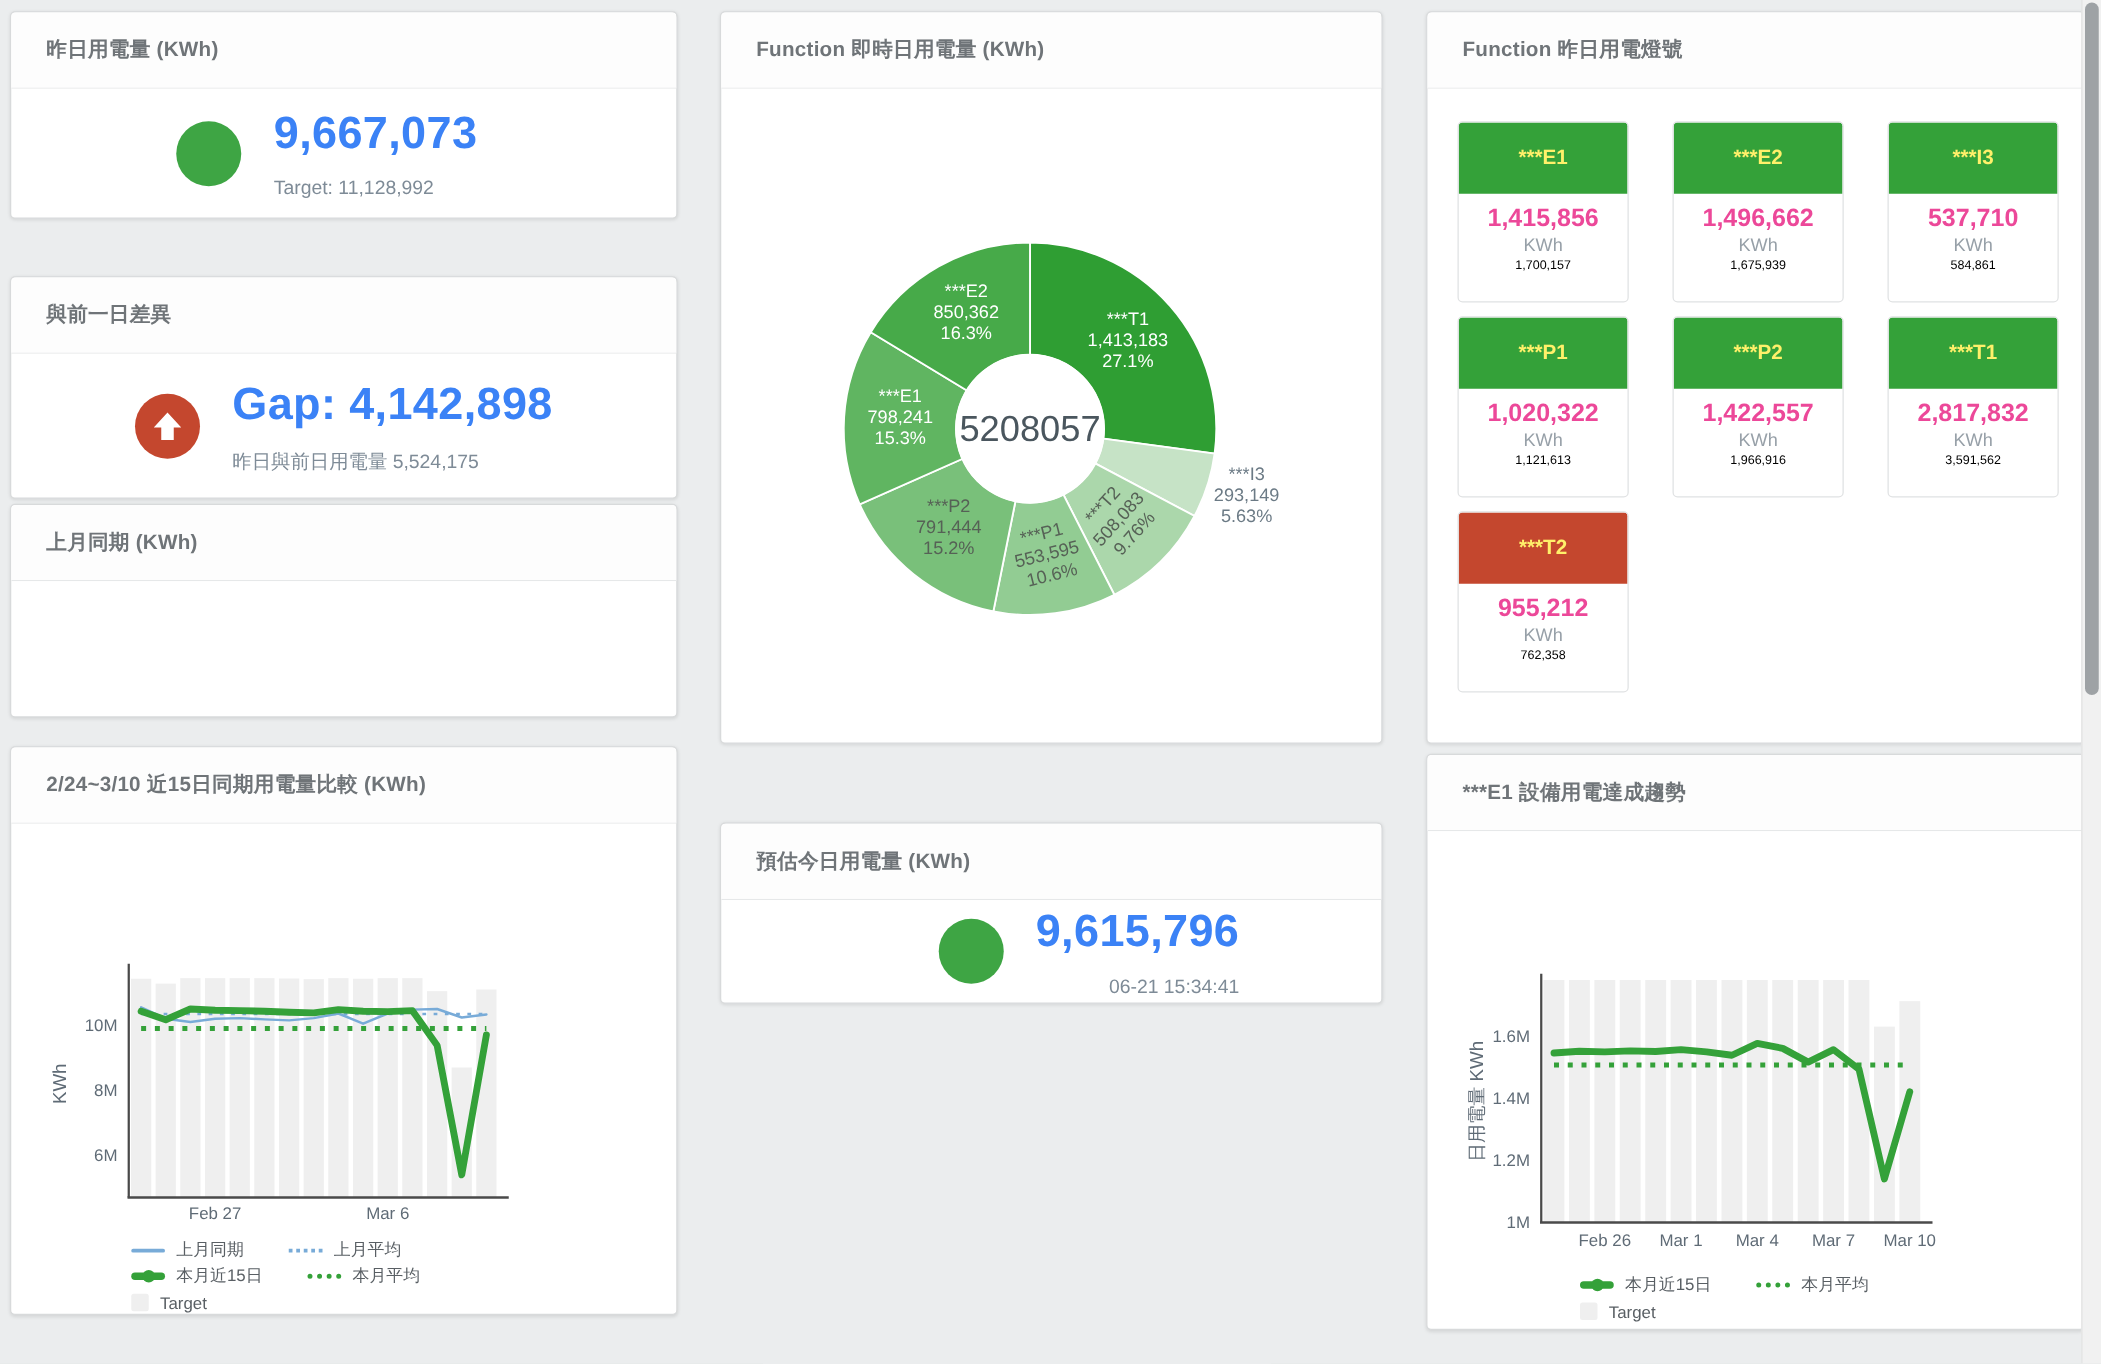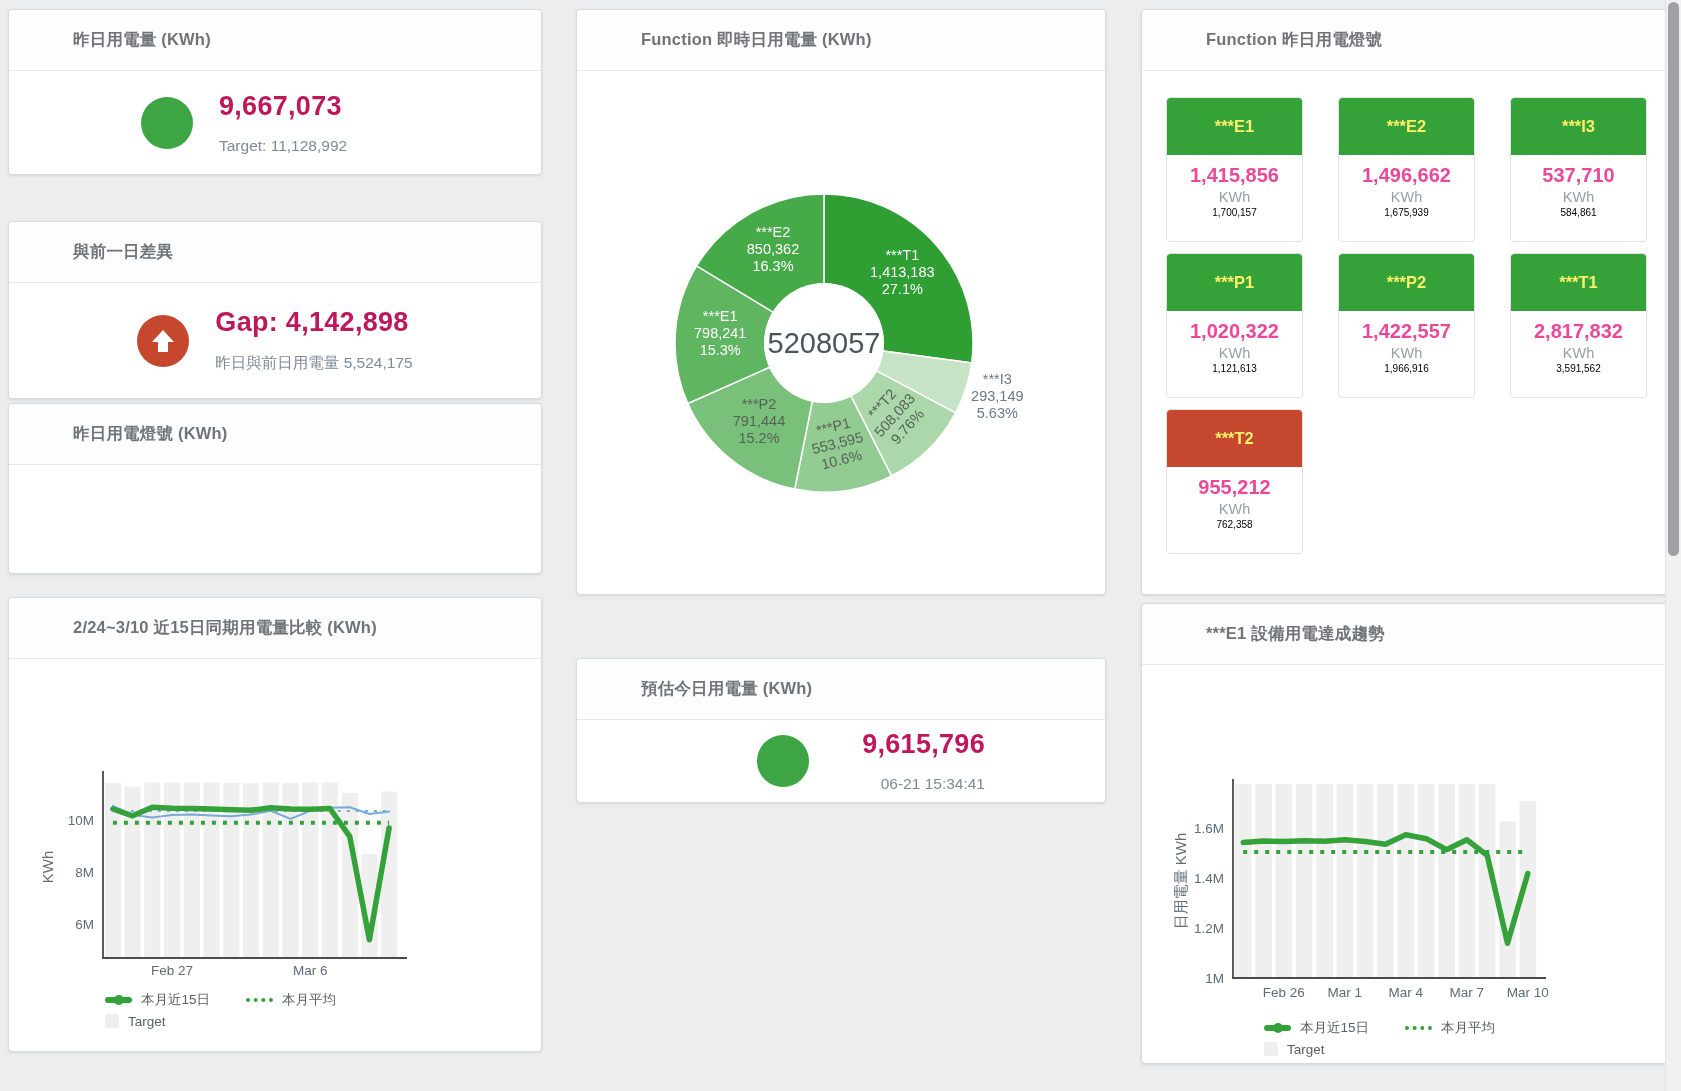--- a/index.html
+++ b/index.html
@@ -2,25 +2,25 @@
 <html><head>
 <meta charset="utf-8">
 <style>
   html,body{margin:0;padding:0;background:#e4e6e7;}
   .page{position:relative;width:1681px;height:1091px;background:#ebedee;overflow:hidden;
         font-family:"Liberation Sans","DejaVu Sans",sans-serif;color:#444;}
   .card{position:absolute;background:#fff;border:1px solid #d8dadb;border-radius:4px;
         box-shadow:0 1px 3px rgba(0,0,0,.10);}
   .card-header{height:60px;display:flex;align-items:center;padding:0 28px;
         border-bottom:1px solid #e6e8e9;background:#fdfdfd;border-radius:4px 4px 0 0;}
-  .card-title{font-size:16.5px;font-weight:bold;color:#6f7478;letter-spacing:.2px;margin-left:36px;}
+  .card-title{font-size:16.5px;font-weight:bold;color:#6f7478;letter-spacing:.2px;}
   .stat-body{display:flex;align-items:center;justify-content:center;gap:26px;height:calc(100% - 61px);}
   .disc{width:52px;height:52px;border-radius:50%;flex:0 0 auto;display:flex;align-items:center;justify-content:center;}
   .stat-text{min-width:190px;}
-  .stat-value{font-size:27px;font-weight:bold;color:#be185d;letter-spacing:.3px;}
+  .stat-value{font-size:36px;font-weight:bold;color:#3b82f6;letter-spacing:.3px;}
   .stat-caption{font-size:15.5px;color:#7e8b97;margin-top:15px;}
   .right-align .stat-text{text-align:right;min-width:150px;}
   
   .lights-grid{display:grid;grid-template-columns:137px 137px 137px;column-gap:35px;row-gap:11px;
         padding:26px 20px 0 24px;}
   .tile{height:143px;border:1px solid #e0e2e3;border-radius:4px;background:#fff;overflow:hidden;}
   .tile-header{height:57px;display:flex;align-items:center;justify-content:center;border-radius:3px 3px 0 0;}
   .tile-label{font-size:16.5px;font-weight:bold;}
   .tile-body{text-align:center;}
   .tile-value{font-size:20px;font-weight:bold;color:#ec4899;margin-top:9px;}
@@ -72,21 +72,21 @@
       </span>
       <div class="stat-text">
         <div class="stat-value">Gap: 4,142,898</div>
         <div class="stat-caption">昨日與前日用電量 5,524,175</div>
       </div>
     </div>
   </div>
 
   <div class="card" style="left:8px;top:403px;width:532px;height:169px">
     <div class="card-header">
-      <span class="card-title">昨日用電燈號 (KWh)</span>
+      <span class="card-title">上月同期 (KWh)</span>
     </div>
   </div>
 
   <div class="card" style="left:8px;top:597px;width:532px;height:453px">
     <div class="card-header">
       <span class="card-title">2/24~3/10 近15日同期用電量比較 (KWh)</span>
     </div>
     <svg style="position:absolute;left:0;top:61px" width="532" height="330">
         <rect x="95.8" y="124.0" width="16.2" height="175.0" fill="#EFEFEF"></rect>
         <rect x="115.5" y="127.9" width="16.2" height="171.1" fill="#EFEFEF"></rect>
@@ -110,20 +110,30 @@
         <line x1="93" y1="299" x2="398" y2="299" stroke="#4a4a4a" stroke-width="2"></line>
         <polyline points="103.9,146.9 123.6,156.0 143.3,158.6 163.1,156.0 182.8,155.5 202.5,156.5 222.3,157.3 242.0,155.5 261.7,151.8 281.5,159.9 301.2,151.8 320.9,148.7 340.7,148.2 360.4,155.0 380.1,152.6" fill="none" stroke="#78ABD8" stroke-width="2" stroke-linejoin="round" stroke-linecap="round"></polyline>
         <polyline points="103.9,152.1 123.6,152.1 143.3,152.1 163.1,152.1 182.8,152.1 202.5,152.1 222.3,152.1 242.0,152.1 261.7,152.1 281.5,152.1 301.2,152.1 320.9,152.1 340.7,152.1 360.4,152.1 380.1,152.1" fill="none" stroke="#78ABD8" stroke-width="2" stroke-linejoin="round" stroke-linecap="butt" stroke-dasharray="3 6"></polyline>
         <polyline points="103.9,150.0 123.6,156.8 143.3,148.2 163.1,149.2 182.8,149.5 202.5,150.0 222.3,150.8 242.0,151.3 261.7,148.7 281.5,150.0 301.2,150.3 320.9,149.5 340.7,177.3 360.4,280.8 380.1,169.0" fill="none" stroke="#34A139" stroke-width="5.5" stroke-linejoin="round" stroke-linecap="round"></polyline>
         <polyline points="103.9,163.8 123.6,163.8 143.3,163.8 163.1,163.8 182.8,163.8 202.5,163.8 222.3,163.8 242.0,163.8 261.7,163.8 281.5,163.8 301.2,163.8 320.9,163.8 340.7,163.8 360.4,163.8 380.1,163.8" fill="none" stroke="#34A139" stroke-width="4" stroke-linejoin="round" stroke-linecap="butt" stroke-dasharray="4 7"></polyline>
         <text x="163.1" y="316" text-anchor="middle" font-size="13.5" fill="#5f6b76">Feb 27</text>
         <text x="301.2" y="316" text-anchor="middle" font-size="13.5" fill="#5f6b76">Mar 6</text>
         <text x="44" y="208" text-anchor="middle" font-size="15" fill="#5f6b76" transform="rotate(-90 44 208)">KWh</text>
       </svg>
     <div class="legend" style="top:392px;padding-left:96px">
+        <div class="legend-row">
+          <span class="legend-item">
+            <span class="sw sw-line" style="background: rgb(120, 171, 216);"></span>
+            <span class="legend-label">上月同期</span>
+          </span>
+          <span class="legend-item">
+            <span class="sw sw-dot" style="border-top-width: 3px; border-top-color: rgb(120, 171, 216);"></span>
+            <span class="legend-label">上月平均</span>
+          </span>
+        </div>
         <div class="legend-row">
           <span class="legend-item">
             <span class="sw sw-thick" style="background: rgb(52, 161, 57);">
               <i style="background: rgb(52, 161, 57);"></i>
             </span>
             <span class="legend-label">本月近15日</span>
           </span>
           <span class="legend-item">
             <span class="sw sw-dot" style="border-top-width: 4px; border-top-color: rgb(52, 161, 57);"></span>
             <span class="legend-label">本月平均</span>

